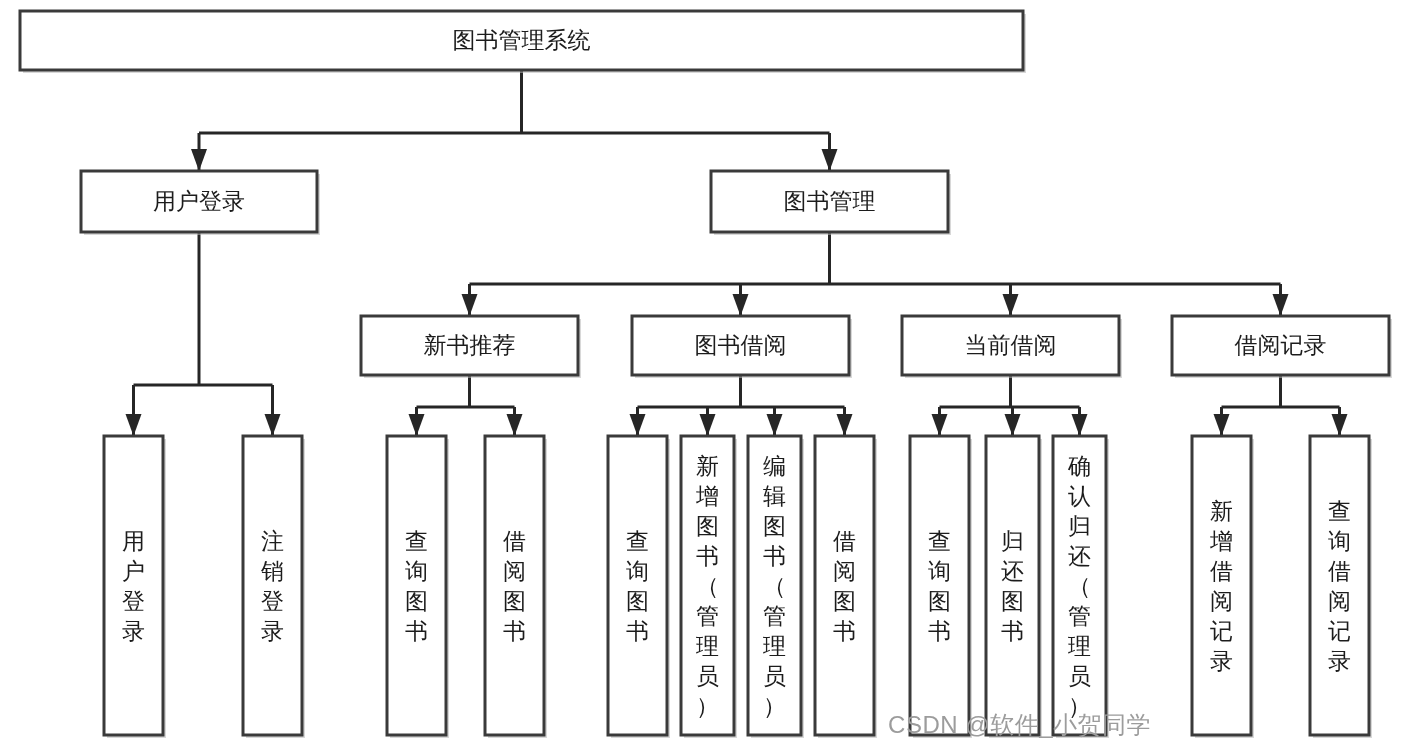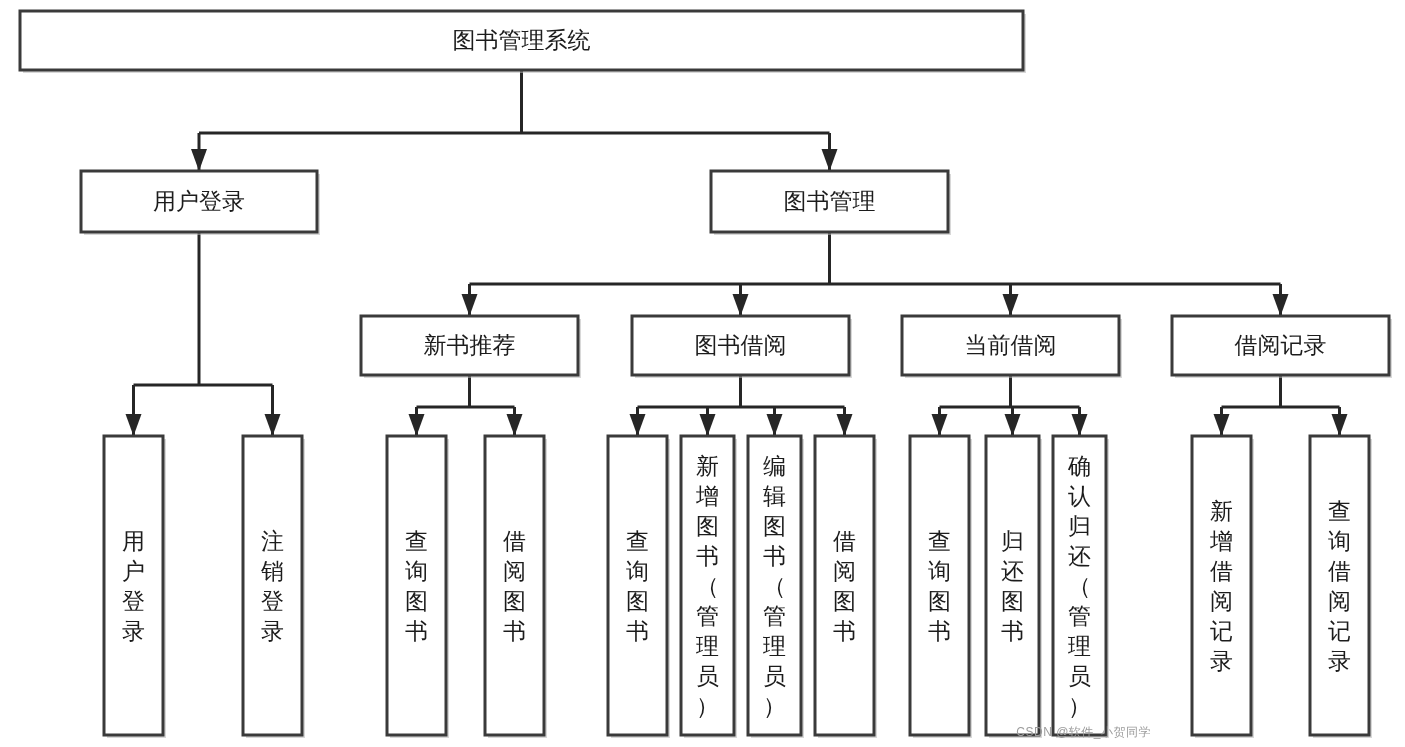--- a/index.html
+++ b/index.html
@@ -56,21 +56,21 @@
     font-family: "Liberation Sans", "DejaVu Sans", sans-serif;
     font-size: 23px;
     fill: #1c1c1c;
     text-anchor: middle;
   }
   .watermark {
     position: absolute;
     right: 8px;
     bottom: 6px;
     font-family: "Liberation Sans", "DejaVu Sans", sans-serif;
-    font-size: 12px;
+    font-size: 24px;
     color: #9c9c9c;
     letter-spacing: 0.5px;
     white-space: nowrap;
     user-select: none;
   }
 </style>
 </head>
 <body>
 
 <div id="diagram-root">

